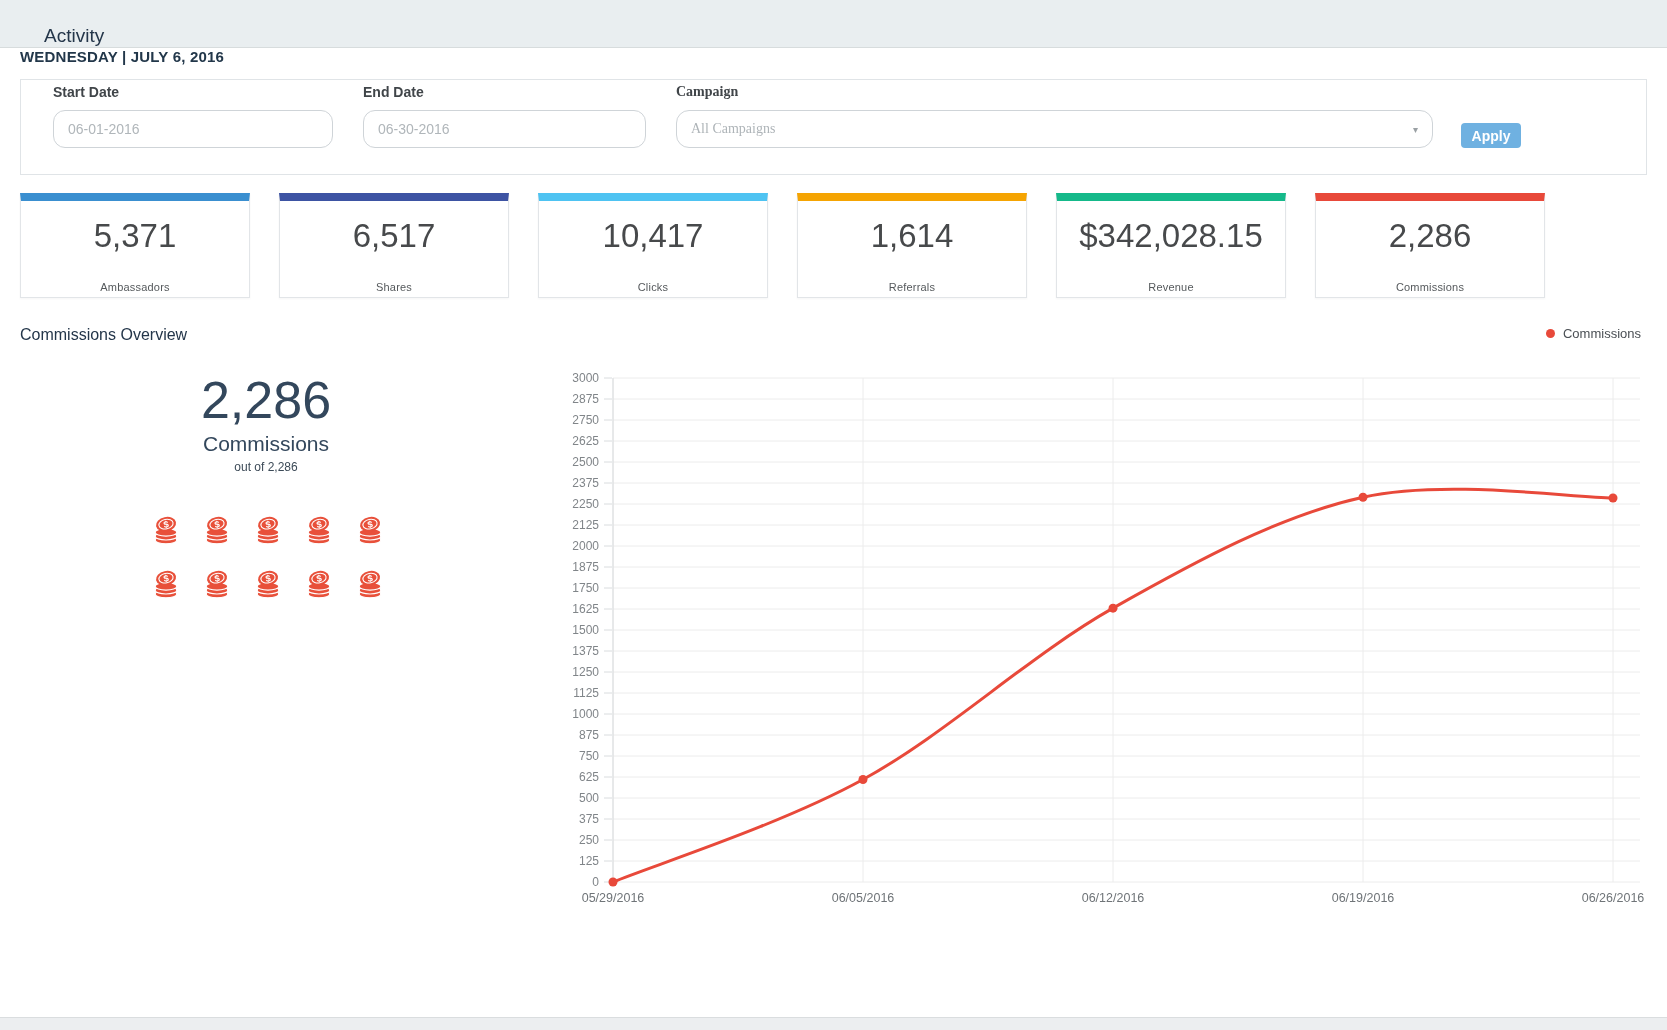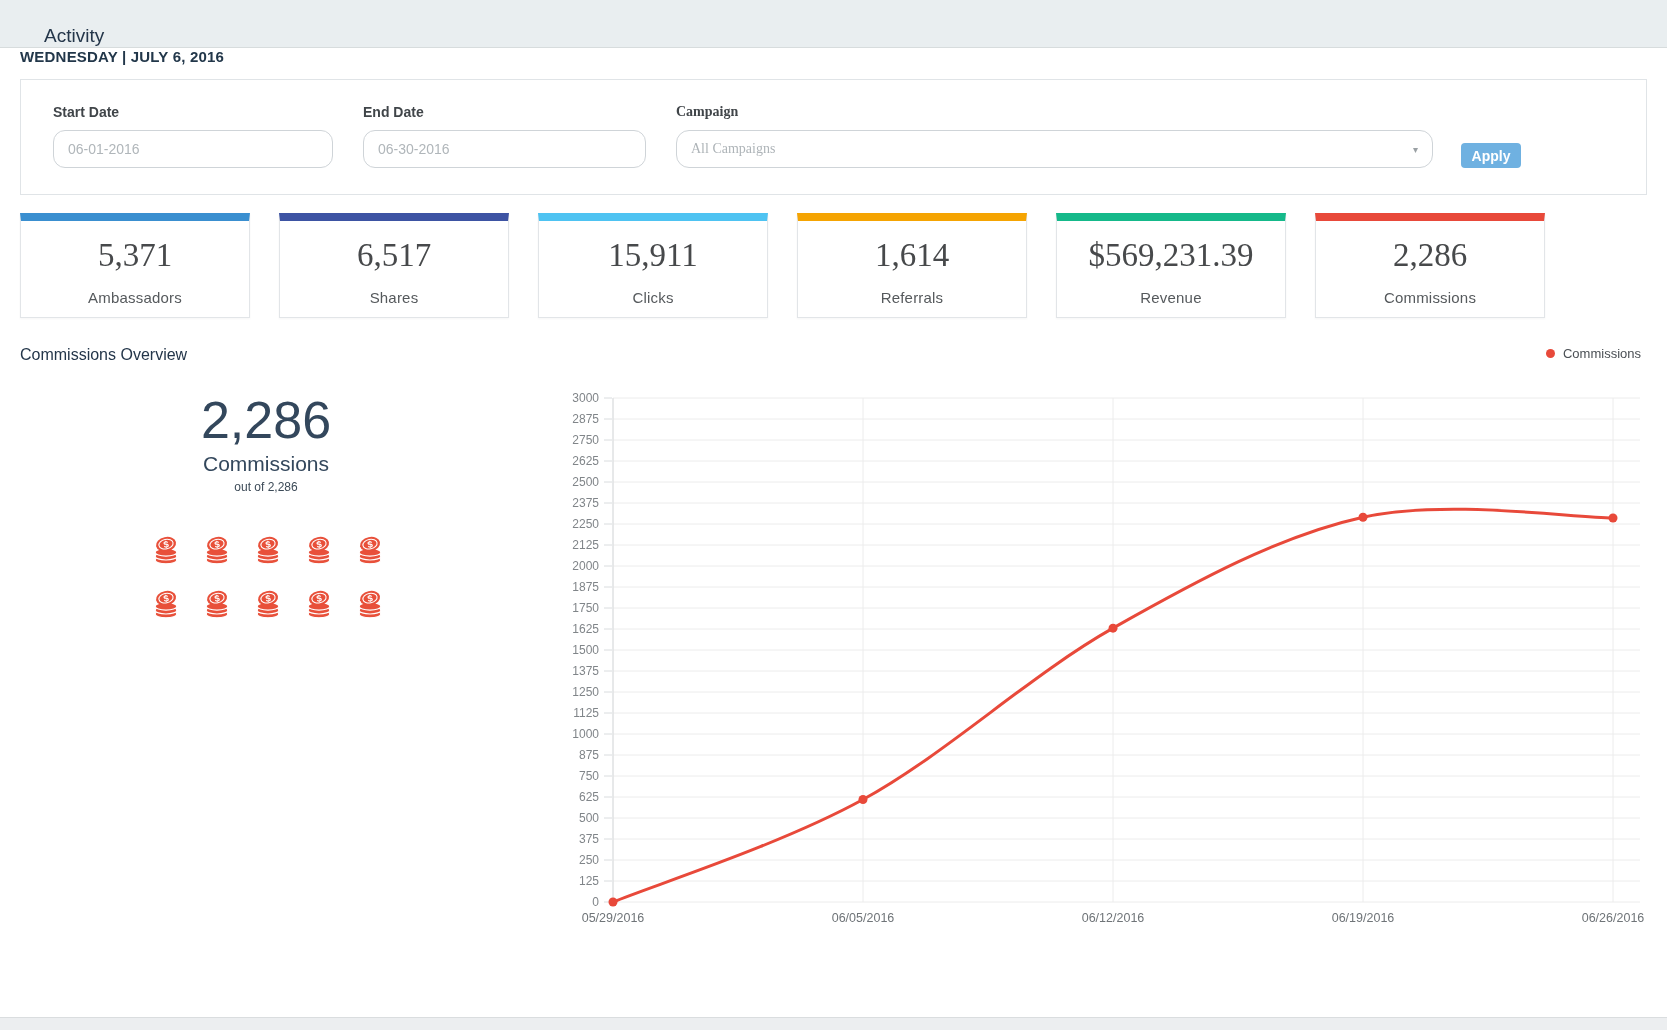--- a/index.html
+++ b/index.html
@@ -3,41 +3,41 @@
 <meta charset="utf-8">
 <style>
   * { box-sizing: border-box; margin: 0; padding: 0; }
   html, body { width: 1667px; height: 1030px; overflow: hidden; background: #ffffff;
     font-family: "Liberation Sans", sans-serif; }
   .topbar { height: 48px; background: #e9eef0; border-bottom: 1px solid #d7dcdd;
     display: flex; align-items: flex-end; padding: 0 44px; }
   .topbar-title { font-size: 19px; color: #24364a; }
   .content { padding: 0 20px; position: relative; }
   .date-heading { font-size: 15px; font-weight: bold; color: #22374a; letter-spacing: 0.2px; }
-  .filter-panel { margin-top: 14px; border: 1px solid #e0e4e7; padding: 24px 30px 26px 32px;
+  .filter-panel { margin-top: 14px; border: 1px solid #e0e4e7; padding: 4px 30px 26px 32px;
     display: flex; align-items: flex-end; }
   .field { display: flex; flex-direction: column; }
   .field-label { font-size: 14px; font-weight: bold; color: #404549; margin-bottom: 10px; }
   .text-input { height: 38px; border: 1px solid #cfd4d8; border-radius: 12px; padding: 0 14px;
     font-size: 14px; color: #6b7075; font-family: "Liberation Sans", sans-serif; outline: none; width: 100%; }
   .text-input::placeholder { color: #b0b6ba; opacity: 1; }
   .f-start { width: 280px; margin-right: 30px; }
   .f-end { width: 283px; margin-right: 30px; }
   .f-campaign { width: 757px; margin-right: 28px; font-family: Liberation Serif, serif; }
   .select-box { height: 38px; border: 1px solid #cfd4d8; border-radius: 13px; padding: 0 14px;
     display: flex; align-items: center; justify-content: space-between; cursor: pointer; background:#fff; }
   .select-value { font-size: 14px; color: #aeb4b8; }
   .caret { font-size: 10px; color: #9aa0a4; }
   .apply-btn { height: 25px; width: 60px; border: none; border-radius: 4px; color: #fff;
     font-size: 14px; font-weight: bold; font-family: "Liberation Sans", sans-serif; cursor: pointer; }
   .stats-row { display: flex; gap: 29px; margin-top: 18px; }
   .stat-card { width: 230px; height: 105px; border: 1px solid #e2e5e8; border-top: 8px solid #888;
     background: #fff; display: flex; flex-direction: column; align-items: center; box-shadow: 0 1px 2px rgba(0,0,0,0.04); }
-  .stat-value { margin-top: 16px; font-size: 33px; color: #47494b; font-family: Liberation Serif, serif; }
-  .stat-label { margin-top: 15px; font-size: 15px; color: #55595c; letter-spacing: 0.2px; }
+  .stat-value { margin-top: 16px; font-size: 33px; color: #47494b; }
+  .stat-label { margin-top: 26px; font-size: 11px; color: #55595c; letter-spacing: 0.2px; }
   .overview-section { position: relative; margin-top: 28px; height: 626px; }
   .overview-title { font-size: 16px; color: #24364a; }
   .overview-summary { position: absolute; left: 76px; top: 44px; width: 340px; text-align: center; }
   .big-value { font-size: 52px; color: #33475c; }
   .big-label { font-size: 21px; color: #33475c; margin-top: 2px; }
   .sub-label { font-size: 12px; color: #3c4a57; margin-top: 4px; }
   .coin-grid { position: absolute; left: 128px; top: 188px; width: 240px;
     display: flex; flex-wrap: wrap; gap: 22px 21px; justify-content: center; }
   .chart-legend { position: absolute; top: 0; right: 6px; display: flex; align-items: center; }
   .legend-dot { width: 9px; height: 9px; border-radius: 50%; background: #e8493a; margin-right: 8px; }
@@ -79,29 +79,29 @@
   <div class="stats-row">
     <div class="stat-card" style="border-top-color: rgb(58, 143, 208);">
       <div class="stat-value">5,371</div>
       <div class="stat-label">Ambassadors</div>
     </div>
     <div class="stat-card" style="border-top-color: rgb(61, 83, 163);">
       <div class="stat-value">6,517</div>
       <div class="stat-label">Shares</div>
     </div>
     <div class="stat-card" style="border-top-color: rgb(78, 195, 242);">
-      <div class="stat-value">15,911</div>
+      <div class="stat-value">10,417</div>
       <div class="stat-label">Clicks</div>
     </div>
     <div class="stat-card" style="border-top-color: rgb(245, 164, 2);">
       <div class="stat-value">1,614</div>
       <div class="stat-label">Referrals</div>
     </div>
     <div class="stat-card" style="border-top-color: rgb(21, 185, 138);">
-      <div class="stat-value">$569,231.39</div>
+      <div class="stat-value">$342,028.15</div>
       <div class="stat-label">Revenue</div>
     </div>
     <div class="stat-card" style="border-top-color: rgb(232, 73, 58);">
       <div class="stat-value">2,286</div>
       <div class="stat-label">Commissions</div>
     </div>
   </div>
 
   <div class="overview-section">
     <div class="overview-title">Commissions Overview</div>

